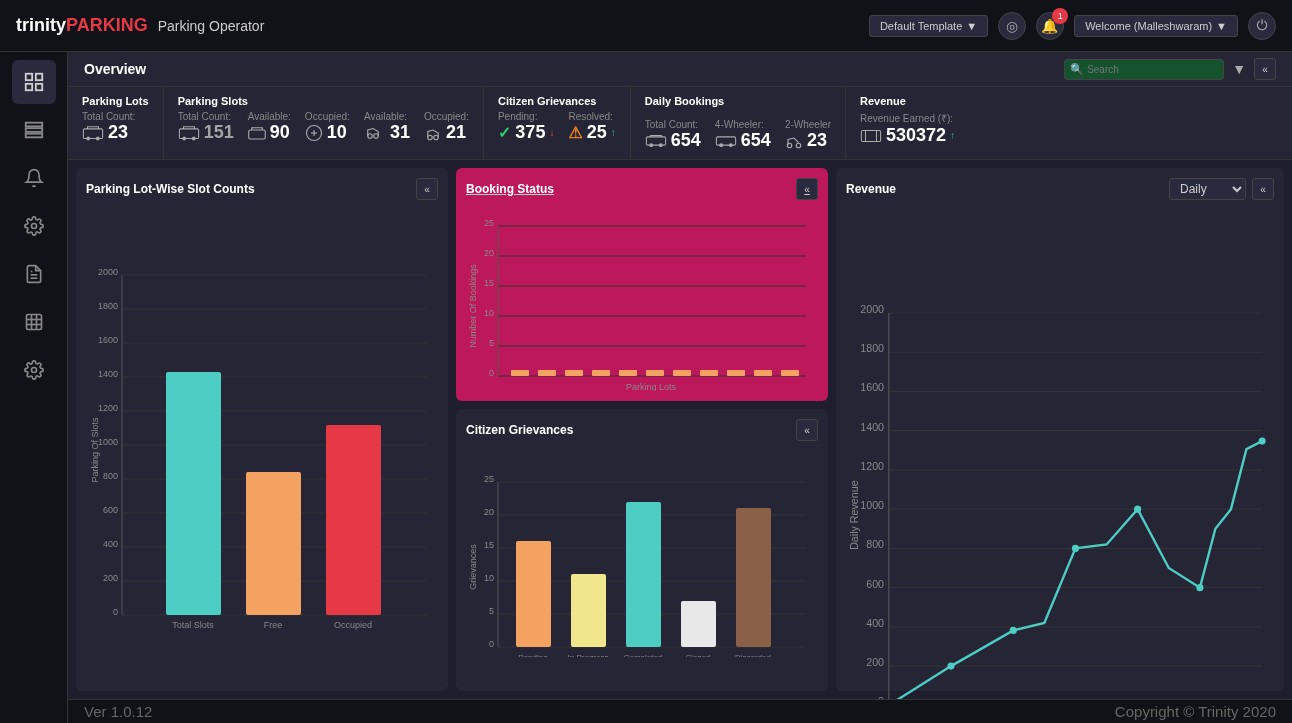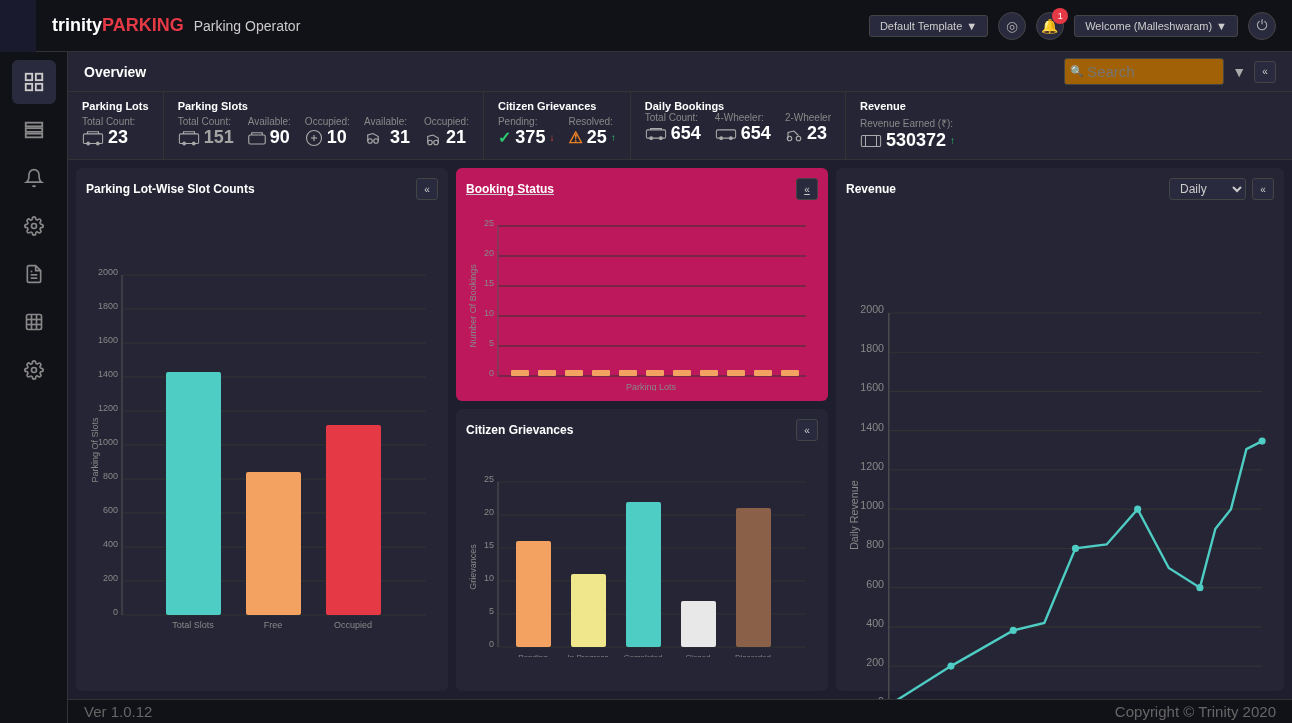--- a/index.html
+++ b/index.html
@@ -4,21 +4,21 @@
   <style>
     * { box-sizing: border-box; margin: 0; padding: 0; }
     body { background: #1a1a2e; color: #ccc; font-family: Arial, sans-serif; font-size: 12px; width: 1292px; height: 723px; overflow: hidden; }
 
     
     svg { display: block; }
   </style>
 </head>
 <body>
 
-<div style="background:#111118;height:52px;display:flex;align-items:center;padding:0 16px;border-bottom:1px solid #333;margin-left:36px;">
+<div style="background:#111118;height:52px;display:flex;align-items:center;padding:0 16px;border-bottom:1px solid #333;">
   <span style="color:#fff;font-size:18px;font-weight:bold;">trinity</span>
     <span style="color:#e63946;font-size:18px;font-weight:bold;">PARKING</span>
   <span style="color:#ccc;font-size:14px;margin-left:10px;">Parking Operator</span>
   <div style="margin-left:auto;display:flex;align-items:center;gap:10px;">
     <button style="background:#2a2a3e;border:1px solid #444;color:#ccc;padding:4px 10px;border-radius:3px;cursor:pointer;font-size:11px;display:flex;align-items:center;gap:4px;">
       <span>Default Template</span>
       <span>▼</span>
     </button>
     <div style="width:28px;height:28px;background:#2a2a3e;border-radius:50%;display:flex;align-items:center;justify-content:center;cursor:pointer;border:1px solid #444;color:#aaa;font-size:14px;">◎</div>
     <div style="position:relative;">
@@ -89,21 +89,21 @@
     </div>
   </div>
 
   <div style="flex:1;background:#1e1e2e;display:flex;flex-direction:column;">
 
     <div style="background:#252535;padding:6px 16px;display:flex;align-items:center;justify-content:space-between;border-bottom:1px solid #333;">
       <span style="font-size:14px;font-weight:bold;color:#fff;">Overview</span>
       <div style="display:flex;align-items:center;gap:8px;">
         <div style="position:relative;display:flex;align-items:center;">
           <span style="position:absolute;left:6px;color:#888;font-size:11px;">🔍</span>
-          <input type="text" style="background: #a16207; border: 1px solid rgb(68, 68, 68); color: rgb(204, 204, 204); padding: 4px 8px 4px 22px; border-radius: 3px; font-size: 15px; width: 160px;" placeholder="Search">
+          <input type="text" style="background: #14532d; border: 1px solid rgb(68, 68, 68); color: rgb(204, 204, 204); padding: 4px 8px 4px 22px; border-radius: 3px; font-size: 10px; width: 160px;" placeholder="Search">
         </div>
         <span style="color:#aaa;cursor:pointer;font-size:14px;">▼</span>
         <button style="background:#2a2a3e;border:1px solid #444;color:#ccc;width:22px;height:22px;display:flex;align-items:center;justify-content:center;cursor:pointer;border-radius:3px;font-size:10px;">«</button>
       </div>
     </div>
 
     <div style="display:flex;background:#252535;border-bottom:1px solid #333;">
 
       <div style="padding:8px 14px;border-right:1px solid #333;">
         <div style="color:#fff;font-size:11px;font-weight:bold;margin-bottom:4px;">Parking Lots</div>
@@ -196,21 +196,21 @@
             <div style="display:flex;align-items:center;gap:4px;color:#fff;font-size:18px;font-weight:bold;">
               <span style="color:#e67e22;font-size:16px;">⚠</span>
               <span>25</span>
               <span style="color:#2ecc71;font-size:10px;">↑</span>
             </div>
           </div>
         </div>
       </div>
 
       <div style="padding:8px 14px;border-right:1px solid #333;">
-        <div style="color:#fff;font-size:11px;font-weight:bold;margin-bottom:0;">Daily Bookings</div>
+        <div style="color:#fff;font-size:11px;font-weight:bold;margin-bottom:12px;">Daily Bookings</div>
         <div style="display:flex;gap:14px;">
           <div>
             <div style="color:#888;font-size:10px;">Total Count:</div>
             <div style="display:flex;align-items:center;gap:4px;color:#fff;font-size:18px;font-weight:bold;">
               <svg width="22" height="16" viewBox="0 0 32 20" fill="none" stroke="#aaa" stroke-width="1.5">
                   <rect x="2" y="4" width="28" height="12" rx="2"></rect>
                   <path d="M8 4 L8 2 L24 2 L24 4"></path>
                   <circle cx="9" cy="16" r="2" fill="#aaa"></circle>
                   <circle cx="23" cy="16" r="2" fill="#aaa"></circle>
                 </svg>

